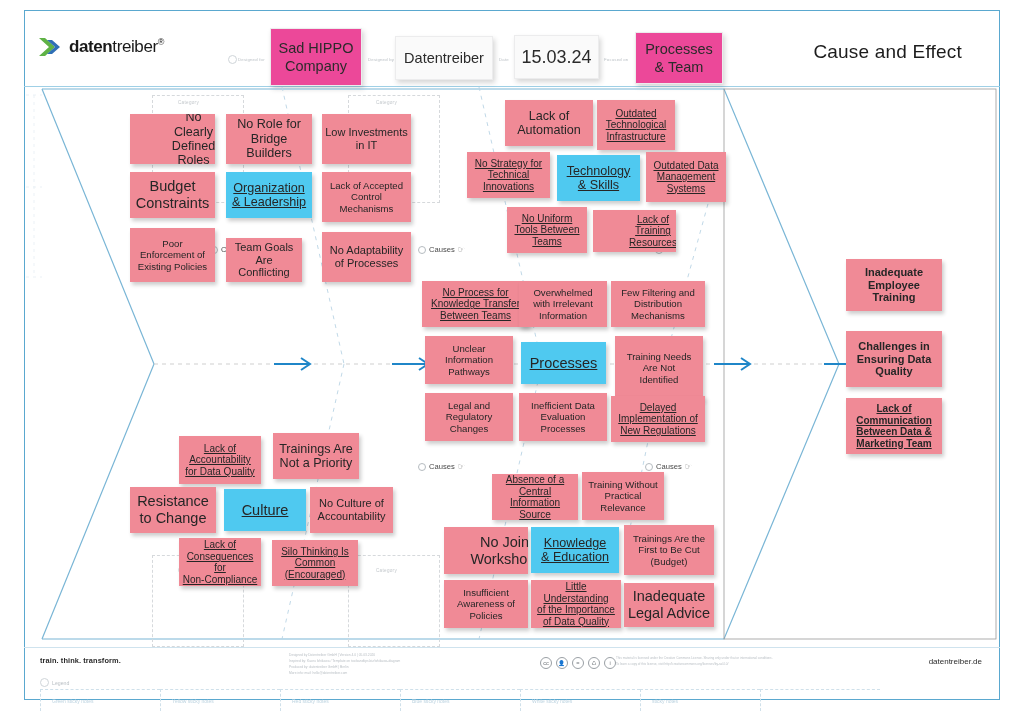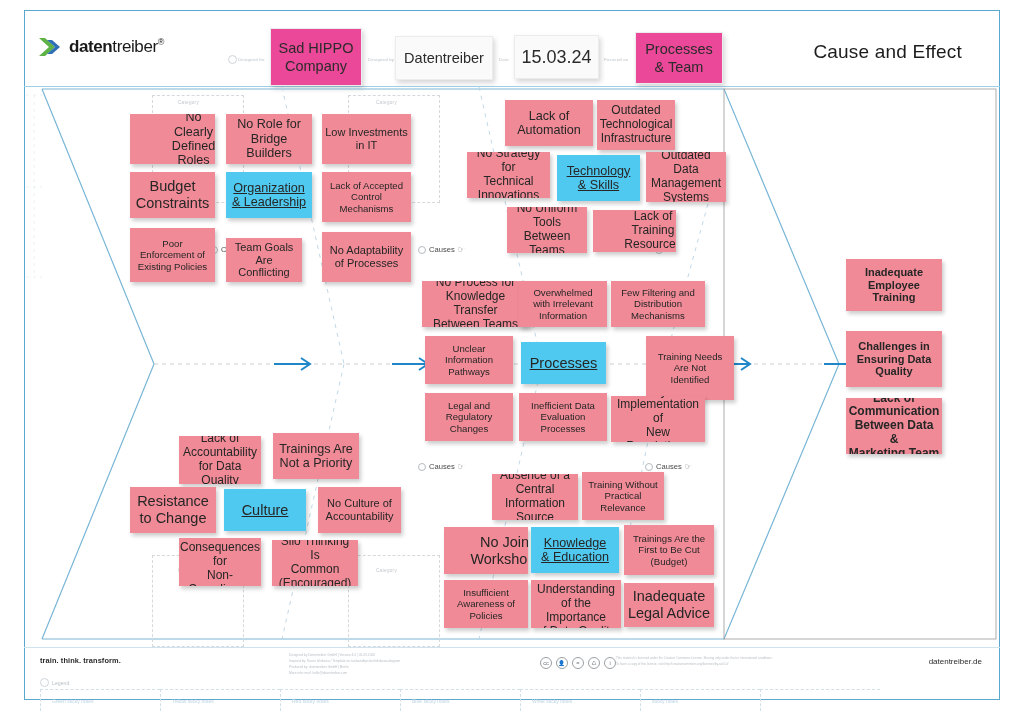--- a/index.html
+++ b/index.html
@@ -32,21 +32,21 @@
   #bone{position:absolute;left:24px;top:87px;width:976px;height:560px;}
 
   
   .note{position:absolute;background:#f08a96;color:#262626;
         display:flex;align-items:center;justify-content:center;text-align:center;
         box-shadow:2px 3px 4px rgba(0,0,0,.20);
         line-height:1.15;padding:2px 3px;box-sizing:border-box;overflow:hidden;}
   .note.blue{background:#4fc9f0;}
   .note.blue span{text-decoration:underline;}
   .note.bold{font-weight:700;}
-  .s10{font-size:12px;}
+  .s10{font-size:10px;text-decoration:underline;}
   .s11{font-size:9.6px;}
   .s12{font-size:11px;}
   .s13{font-size:12.6px;}
   .s15{font-size:14.5px;}
 
   
   .causes{position:absolute;font-size:7.6px;color:#4a4a4a;white-space:nowrap;display:flex;align-items:center;gap:3px;}
   .causes .dot{width:6px;height:6px;border:.7px solid #b5bbc0;border-radius:50%;display:inline-block;}
   .hand{font-size:8px;color:#6b6b6b;}
   .catbox{position:absolute;border:1px dashed #d6d9dc;box-sizing:border-box;}
@@ -225,21 +225,21 @@
   <div class="note s11" style="left:611px;top:281px;width:94px;height:46px;white-space:pre-line;">Few Filtering and
 Distribution
 Mechanisms</div>
 
   <div class="note s11" style="left:425px;top:336px;width:88px;height:48px;white-space:pre-line;">Unclear
 Information
 Pathways</div>
   <div class="note blue s15" style="left:521px;top:342px;width:85px;height:42px;">
       <span>Processes</span>
     </div>
-  <div class="note s11" style="left:615px;top:336px;width:88px;height:64px;white-space:pre-line;margin-left:31px;">Training Needs
+  <div class="note s11" style="left:615px;top:336px;width:88px;height:64px;white-space:pre-line;">Training Needs
 Are Not
 Identified</div>
 
   <div class="note s11" style="left:425px;top:393px;width:88px;height:48px;white-space:pre-line;">Legal and
 Regulatory
 Changes</div>
   <div class="note s11" style="left:519px;top:393px;width:88px;height:48px;white-space:pre-line;">Inefficient Data
 Evaluation
 Processes</div>
   <div class="note s10" style="left:611px;top:396px;width:94px;height:46px;white-space:pre-line;">Delayed
@@ -250,21 +250,21 @@
 Accountability
 for Data Quality</div>
   <div class="note s13" style="left:273px;top:433px;width:86px;height:46px;white-space:pre-line;">Trainings Are
 Not a Priority</div>
 
   <div class="note s15" style="left:130px;top:487px;width:86px;height:46px;white-space:pre-line;">Resistance
 to Change</div>
   <div class="note blue s15" style="left:224px;top:489px;width:82px;height:42px;">
       <span>Culture</span>
     </div>
-  <div class="note s12" style="left:318px;top:487px;width:83px;height:46px;white-space:pre-line;">No Culture of
+  <div class="note s12" style="left:310px;top:487px;width:83px;height:46px;white-space:pre-line;">No Culture of
 Accountability</div>
 
   <div class="note s10" style="left:179px;top:538px;width:82px;height:48px;white-space:pre-line;">Lack of
 Consequences for
 Non-Compliance</div>
   <div class="note s10" style="left:272px;top:540px;width:86px;height:46px;white-space:pre-line;">Silo Thinking Is
 Common
 (Encouraged)</div>
 
   <div class="note s10" style="left:492px;top:474px;width:86px;height:46px;white-space:pre-line;">Absence of a

